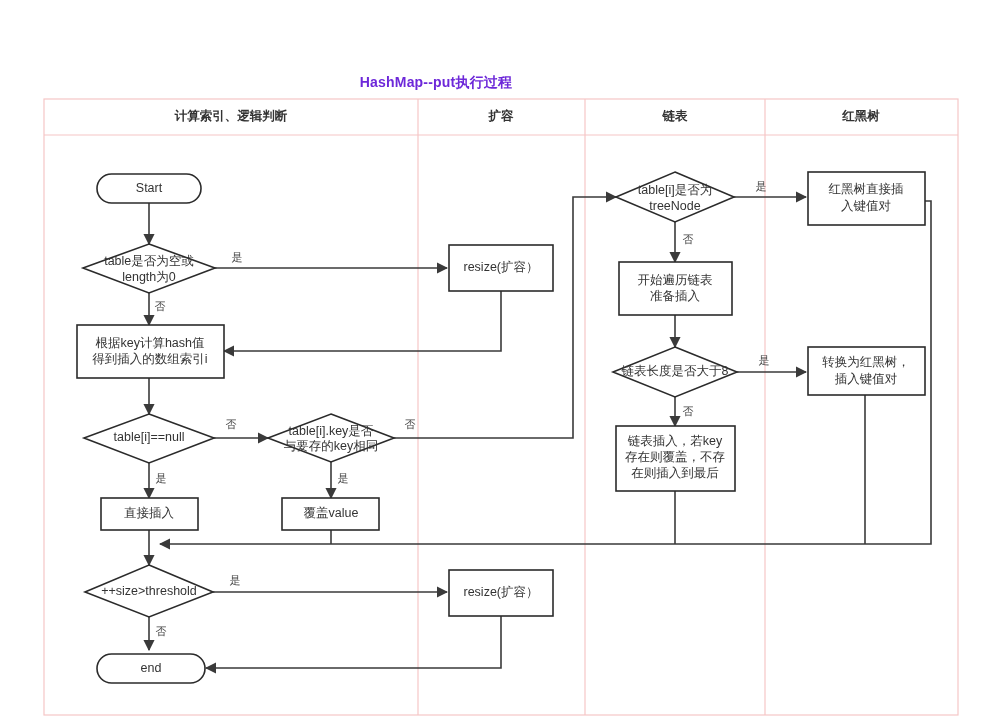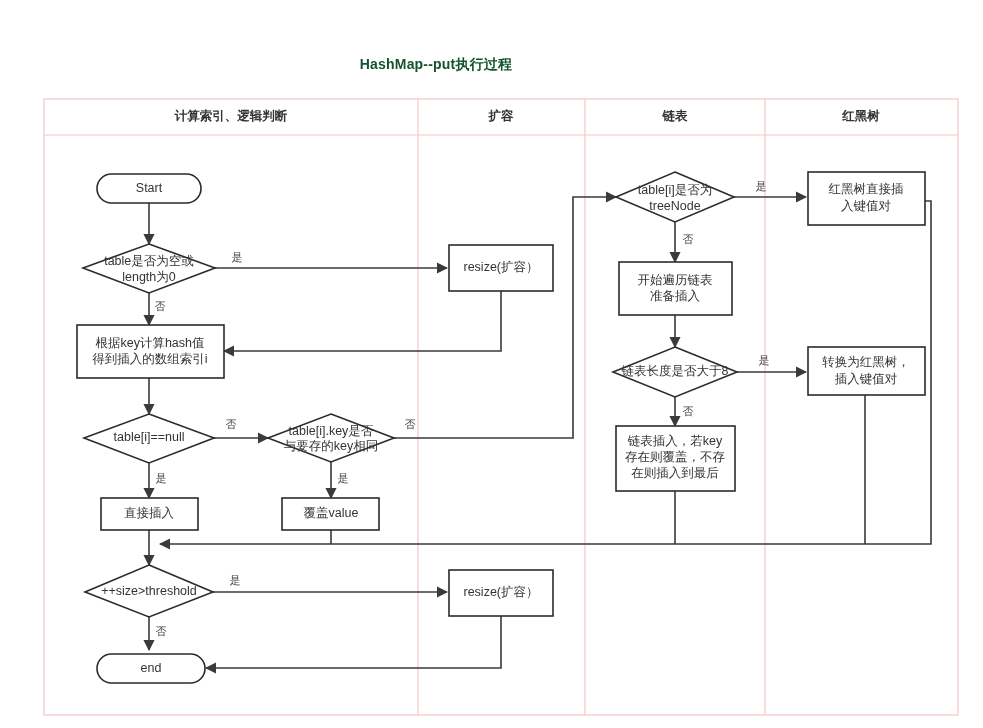--- a/index.html
+++ b/index.html
@@ -8,26 +8,26 @@
     width: 983px; height: 728px;
     font-family: "Liberation Sans", "DejaVu Sans", sans-serif;
   }
   #canvas {
     position: relative;
     width: 983px; height: 728px;
     overflow: hidden;
   }
   #chart-title {
     position: absolute;
-    left: 0; top: 56px;
+    left: 0; top: 74px;
     width: 872px;
     text-align: center;
     font-size: 14px;
     font-weight: bold;
-    color: #14532d;
+    color: #6d28d9;
     letter-spacing: 0.2px;
   }
   svg#flow { position: absolute; left: 0; top: 0; }
   .node-text {
     font-family: "Liberation Sans", "DejaVu Sans", sans-serif;
     font-size: 12.5px;
     fill: #333333;
     text-anchor: middle;
     dominant-baseline: middle;
   }

